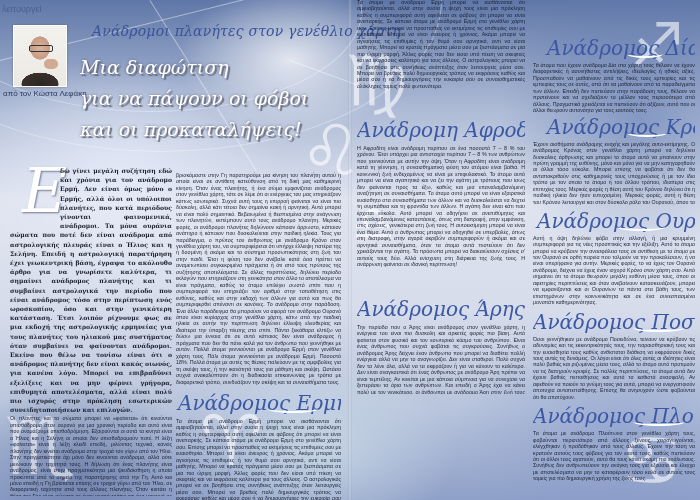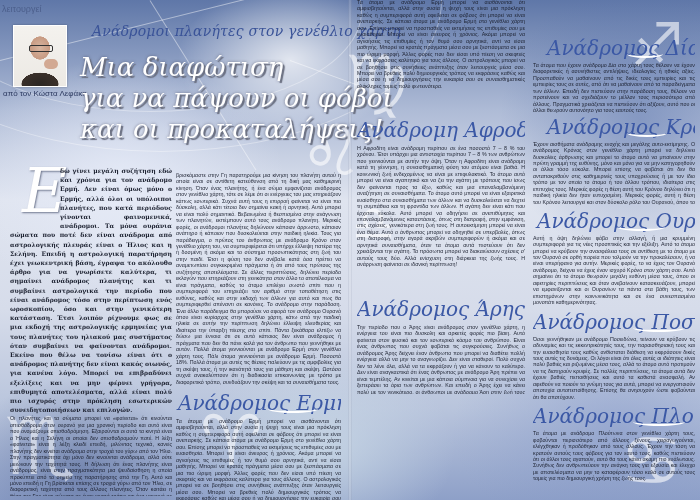--- a/index.html
+++ b/index.html
@@ -27,21 +27,21 @@
       radial-gradient(ellipse 26px 16px at 26px 58px, #2b2623 0%, #3a302a 70%, rgba(0,0,0,0) 72%),
       linear-gradient(180deg, #f4f2ee 0%, #ece9e4 100%);
     border:1px solid #ffffff; box-shadow:0 0 2px rgba(0,0,0,0.3); }
   .photo .glasses { position:absolute; left:15px; top:19px; width:22px; height:5px;
     border:1px solid #333; border-radius:2px; }
   .photo .hand { position:absolute; left:30px; top:33px; width:14px; height:10px; background:#d2a993; border-radius:5px; }
   .byline { position:absolute; left:3px; top:89px; font-size:8px; color:#2d3a60; white-space:nowrap; }
   .kicker { position:absolute; left:92px; top:23px; font-family:"DejaVu Serif", serif; font-style:italic;
     font-size:14px; color:#3a5398; letter-spacing:0.2px; white-space:nowrap; }
   .headline { position:absolute; left:80px; top:52px; width:270px; font-family:"DejaVu Serif", serif;
-    font-style:italic; color:#ffffff; font-size:26px; line-height:31px;
+    font-style:italic; color:#ffffff; font-size:19px; line-height:31px;
     text-shadow:2px 2px 1px #6a6f80, 0 0 3px rgba(60,60,80,0.6); }
   .headline div { white-space:nowrap; }
   .dropcap { position:absolute; left:22px; top:160px; font-family:"DejaVu Serif", serif; font-style:italic;
     color:#ffffff; font-size:62px; line-height:62px; text-shadow:1px 1px 2px rgba(40,50,80,0.6); }
   .col { position:absolute; color:#1c2130; text-align:justify; }
   .intro { font-family:"DejaVu Serif", serif; font-weight:bold; font-size:6.1px; line-height:9.2px; }
   .body { font-size:5.3px; line-height:6.45px; }
   .h-sub { font-family:"DejaVu Serif", serif; font-style:italic; color:#3b58a5; font-size:20px;
     line-height:24px; white-space:nowrap; position:relative; }
   .h-sub .swoosh { position:absolute; height:6px; border-bottom:2px solid #ffffff; border-radius:0 0 50% 50%;

